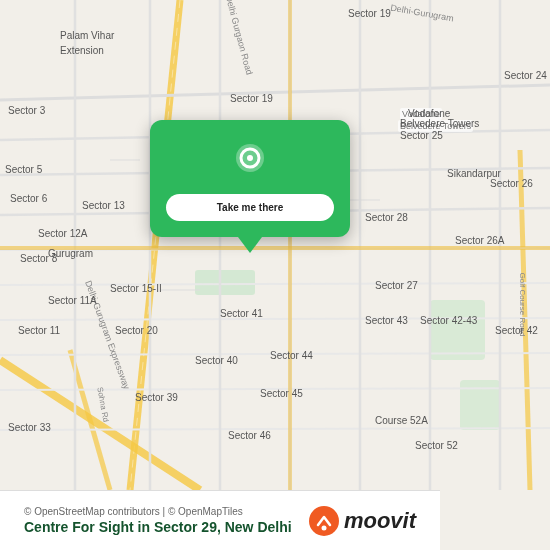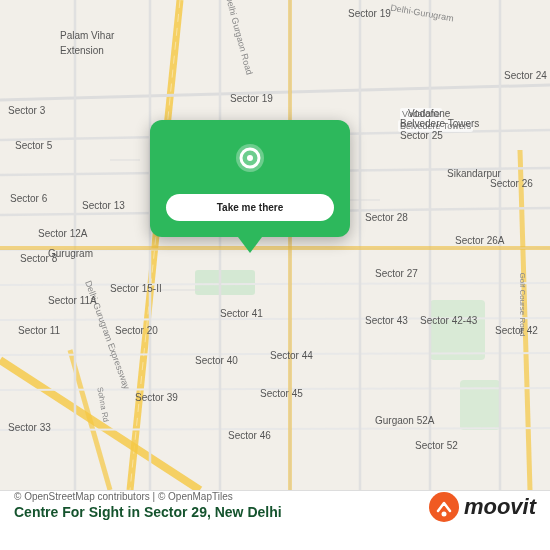--- a/index.html
+++ b/index.html
@@ -71,28 +71,28 @@
       cursor: pointer;
       width: 100%;
       text-align: center;
     }
 
     
     #bottom-bar {
       position: absolute;
       bottom: 0;
       left: 0;
-      width: 550px;
+      width: 440px;
       height: 60px;
       background: white;
       border-top: 1px solid #ddd;
       display: flex;
-      align-items: flex-start;
+      align-items: center;
       justify-content: space-between;
-      padding: 0 14px;
+      padding: 0 24px;
     }
 
     #bottom-info {
       display: flex;
       flex-direction: column;
       justify-content: center;
     }
 
     #attribution {
       font-size: 10px;
@@ -207,50 +207,50 @@
 
   <div id="popup-card">
     <svg class="pin-icon" viewBox="0 0 44 44" xmlns="http://www.w3.org/2000/svg">
       <circle cx="22" cy="18" r="14" fill="white" opacity="0.3"></circle>
       <circle cx="22" cy="18" r="9" fill="none" stroke="white" stroke-width="3"></circle>
       <circle cx="22" cy="18" r="3" fill="white"></circle>
     </svg>
     <button id="take-me-btn">Take me there</button>
   </div>
 <div class="map-label" style="top: 105px; left: 8px;">Sector 3</div>
-    <div class="map-label" style="top: 140px; left: 5px; margin-left: 10px;">Sector 5</div>
+    <div class="map-label" style="top: 164px; left: 5px;">Sector 5</div>
     <div class="map-label" style="top: 193px; left: 10px;">Sector 6</div>
     <div class="map-label" style="top: 200px; left: 82px;">Sector 13</div>
     <div class="map-label" style="top: 228px; left: 38px;">Sector 12A</div>
     <div class="map-label" style="top: 253px; left: 20px;">Sector 8</div>
     <div class="map-label" style="top: 295px; left: 48px;">Sector 11A</div>
     <div class="map-label" style="top: 325px; left: 18px;">Sector 11</div>
     <div class="map-label" style="top: 422px; left: 8px;">Sector 33</div>
     <div class="map-label" style="top: 283px; left: 110px;">Sector 15-II</div>
     <div class="map-label" style="top: 325px; left: 115px;">Sector 20</div>
     <div class="map-label" style="top: 392px; left: 135px;">Sector 39</div>
     <div class="map-label" style="top: 355px; left: 195px;">Sector 40</div>
     <div class="map-label" style="top: 308px; left: 220px;">Sector 41</div>
     <div class="map-label" style="top: 350px; left: 270px;">Sector 44</div>
     <div class="map-label" style="top: 388px; left: 260px;">Sector 45</div>
     <div class="map-label" style="top: 430px; left: 228px;">Sector 46</div>
-    <div class="map-label" style="top: 415px; left: 375px;">Gurgaon 52A</div>
+    <div class="map-label" style="top: 415px; left: 375px;">Course 52A</div>
     <div class="map-label" style="top: 440px; left: 415px;">Sector 52</div>
     <div class="map-label" style="top: 315px; left: 365px;">Sector 43</div>
     <div class="map-label" style="top: 315px; left: 420px;">Sector 42-43</div>
     <div class="map-label" style="top: 248px; left: 48px;">Gurugram</div>
     <div class="map-label" style="top: 30px; left: 60px;">Palam Vihar</div>
     <div class="map-label" style="top: 45px; left: 60px;">Extension</div>
     <div class="map-label" style="top: 93px; left: 230px;">Sector 19</div>
     <div class="map-label" style="top: 8px; left: 348px;">Sector 19</div>
     <div class="map-label" style="top: 70px; left: 468px; margin-left: 36px;">Sector 24</div>
     <div class="map-label" style="top: 130px; left: 400px;">Sector 25</div>
     <div class="map-label" style="top: 178px; left: 490px;">Sector 26</div>
     <div class="map-label" style="top: 235px; left: 455px;">Sector 26A</div>
-    <div class="map-label" style="top: 268px; left: 375px; text-align: right;">Sector 27</div>
+    <div class="map-label" style="top: 280px; left: 375px; text-align: right;">Sector 27</div>
     <div class="map-label" style="top: 212px; left: 365px;">Sector 28</div>
     <div class="map-label" style="top: 168px; left: 447px; text-align: right;">Sikandarpur</div>
     <div class="map-label" style="top: 325px; left: 495px;">Sector 42</div>
     <div class="map-label" style="top: 108px; left: 408px;">Vodafone</div>
     <div class="map-label" style="top: 118px; left: 400px;">Belvedere Towers</div>
   </div>
 
 <div id="bottom-bar">
   <div id="bottom-info">
     <div id="attribution">© OpenStreetMap contributors | © OpenMapTiles</div>

